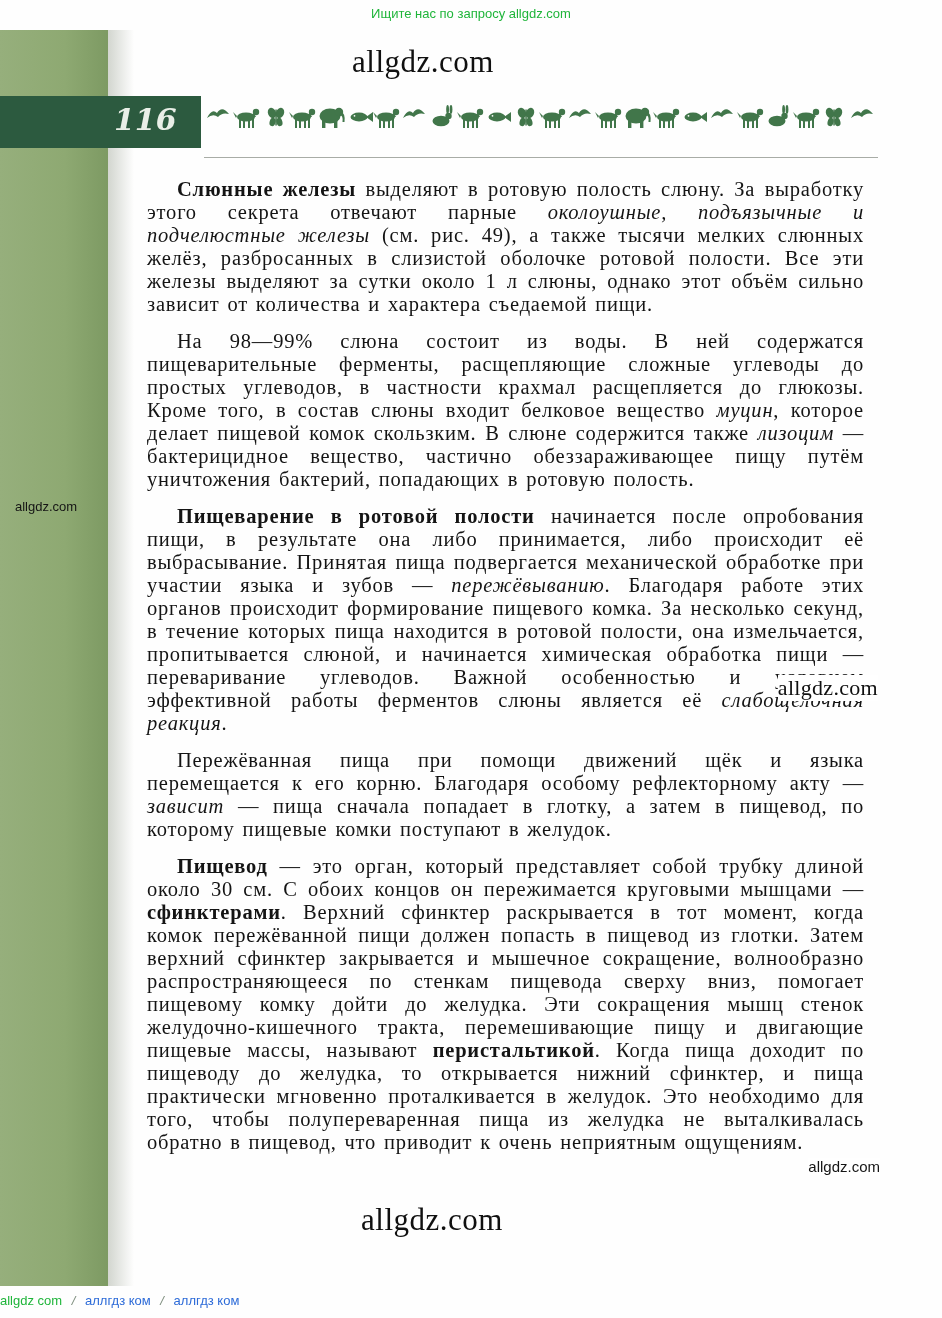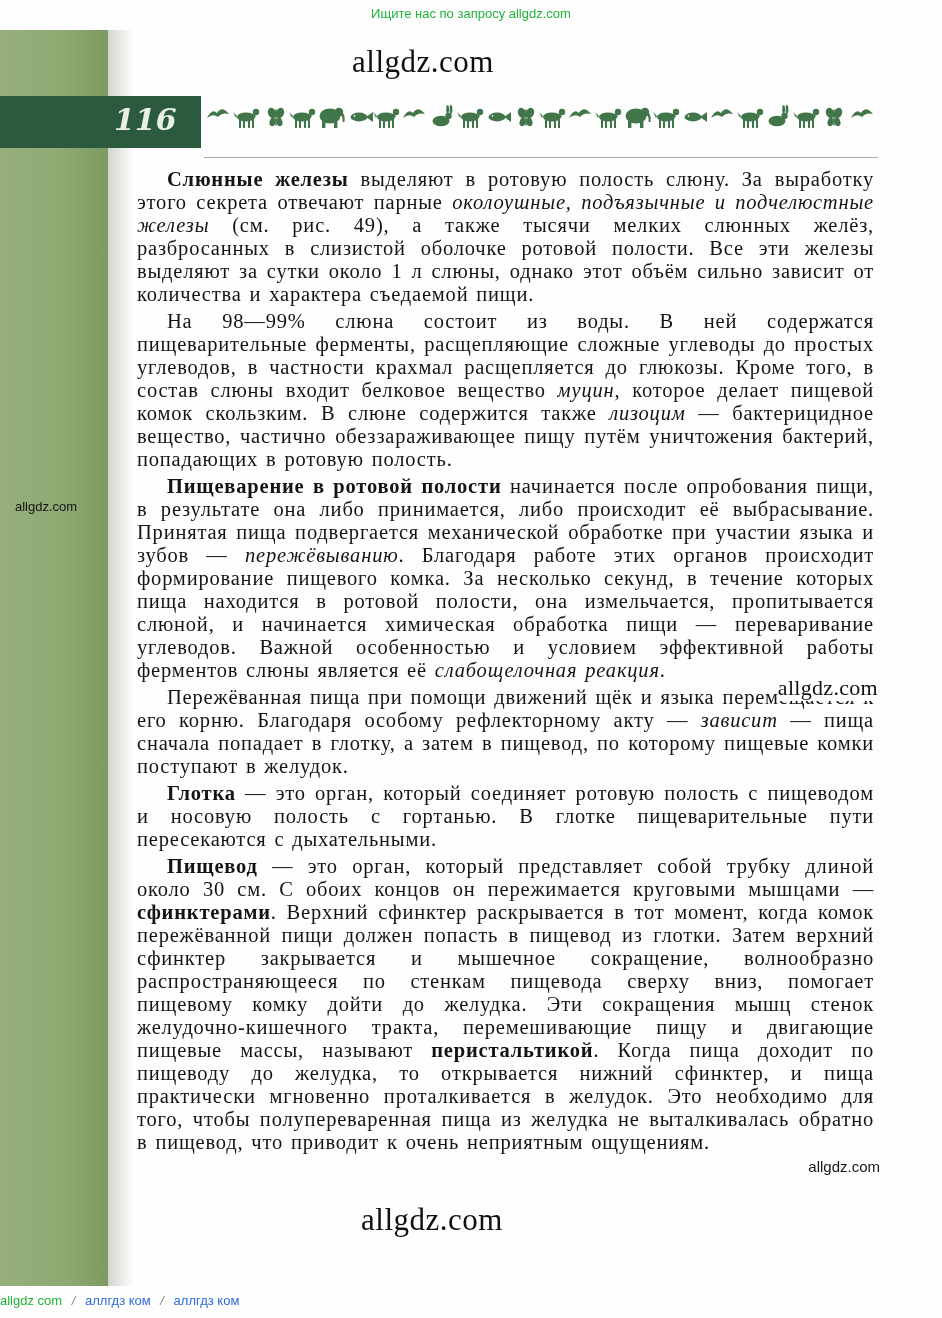--- a/index.html
+++ b/index.html
@@ -56,21 +56,21 @@
   .header-line {
     position:absolute; left:204px; top:157px; width:674px; height:1px;
     background:#a8aca6;
   }
   
   .text-block {
     position:absolute; left:133px; top:164px; width:745px;
     font-size:20.5px; line-height:23px; text-align:justify;
     letter-spacing:0.8px; word-spacing:2px; color:#141414;
   }
-  .text-block p { text-indent:30px; margin:4px; }
+  .text-block p { text-indent:30px; margin:14px; }
   .text-block b { font-weight:bold; }
   .text-block i { font-style:italic; }
   
   .wm-mid {
     position:absolute; right:64px; top:675px; font-size:22px; color:#101010;
     letter-spacing:0.3px; background:#fff;
   }
   .wm-bottom-right {
     position:absolute; right:62px; top:1158px; font-family:"Liberation Sans", sans-serif;
     font-size:15px; color:#151515; background:#fff;
@@ -174,21 +174,20 @@
     </svg>
   </div>
 
   <div class="header-line"></div>
 
   <div class="text-block">
       <p><b>Слюнные железы</b><span> выделяют в ротовую полость слюну. За выработку этого секрета отвечают парные </span><i>околоушные, подъязычные и подчелюстные железы</i><span> (см. рис. 49), а также тысячи мелких слюнных желёз, разбросанных в слизистой оболочке ротовой полости. Все эти железы выделяют за сутки около 1 л слюны, однако этот объём сильно зависит от количества и характера съедаемой пищи.</span></p>
       <p><span>На 98—99% слюна состоит из воды. В ней содержатся пищеварительные ферменты, расщепляющие сложные углеводы до простых углеводов, в частности крахмал расщепляется до глюкозы. Кроме того, в состав слюны входит белковое вещество </span><i>муцин</i><span>, которое делает пищевой комок скользким. В слюне содержится также </span><i>лизоцим</i><span> — бактерицидное вещество, частично обеззараживающее пищу путём уничтожения бактерий, попадающих в ротовую полость.</span></p>
       <p><b>Пищеварение в ротовой полости</b><span> начинается после опробования пищи, в результате она либо принимается, либо происходит её выбрасывание. Принятая пища подвергается механической обработке при участии языка и зубов — </span><i>пережёвыванию</i><span>. Благодаря работе этих органов происходит формирование пищевого комка. За несколько секунд, в течение которых пища находится в ротовой полости, она измельчается, пропитывается слюной, и начинается химическая обработка пищи — переваривание углеводов. Важной особенностью и условием эффективной работы ферментов слюны является её </span><i>слабощелочная реакция</i><span>.</span></p>
       <p><span>Пережёванная пища при помощи движений щёк и языка перемещается к его корню. Благодаря особому рефлекторному акту — </span><i>зависит</i><span> — пища сначала попадает в глотку, а затем в пищевод, по которому пищевые комки поступают в желудок.</span></p>
-      <p><b>Глотка</b><span> — это орган, который соединяет ротовую полость с пищеводом и носовую полость с гортанью. В глотке пищеварительные пути пересекаются с дыхательными.</span></p>
       <p><b>Пищевод</b><span> — это орган, который представляет собой трубку длиной около 30 см. С обоих концов он пережимается круговыми мышцами — </span><b>сфинктерами</b><span>. Верхний сфинктер раскрывается в тот момент, когда комок пережёванной пищи должен попасть в пищевод из глотки. Затем верхний сфинктер закрывается и мышечное сокращение, волнообразно распространяющееся по стенкам пищевода сверху вниз, помогает пищевому комку дойти до желудка. Эти сокращения мышц стенок желудочно-кишечного тракта, перемешивающие пищу и двигающие пищевые массы, называют </span><b>перистальтикой</b><span>. Когда пища доходит по пищеводу до желудка, то открывается нижний сфинктер, и пища практически мгновенно проталкивается в желудок. Это необходимо для того, чтобы полупереваренная пища из желудка не выталкивалась обратно в пищевод, что приводит к очень неприятным ощущениям.</span></p>
     </div>
 
   <div class="wm-mid">allgdz.com</div>
   <div class="wm-bottom-right">allgdz.com</div>
   <div class="wm-bottom-center">allgdz.com</div>
 
   <div class="footer">
     <span class="f-green">allgdz com</span>
     <span class="f-sep">/</span>

